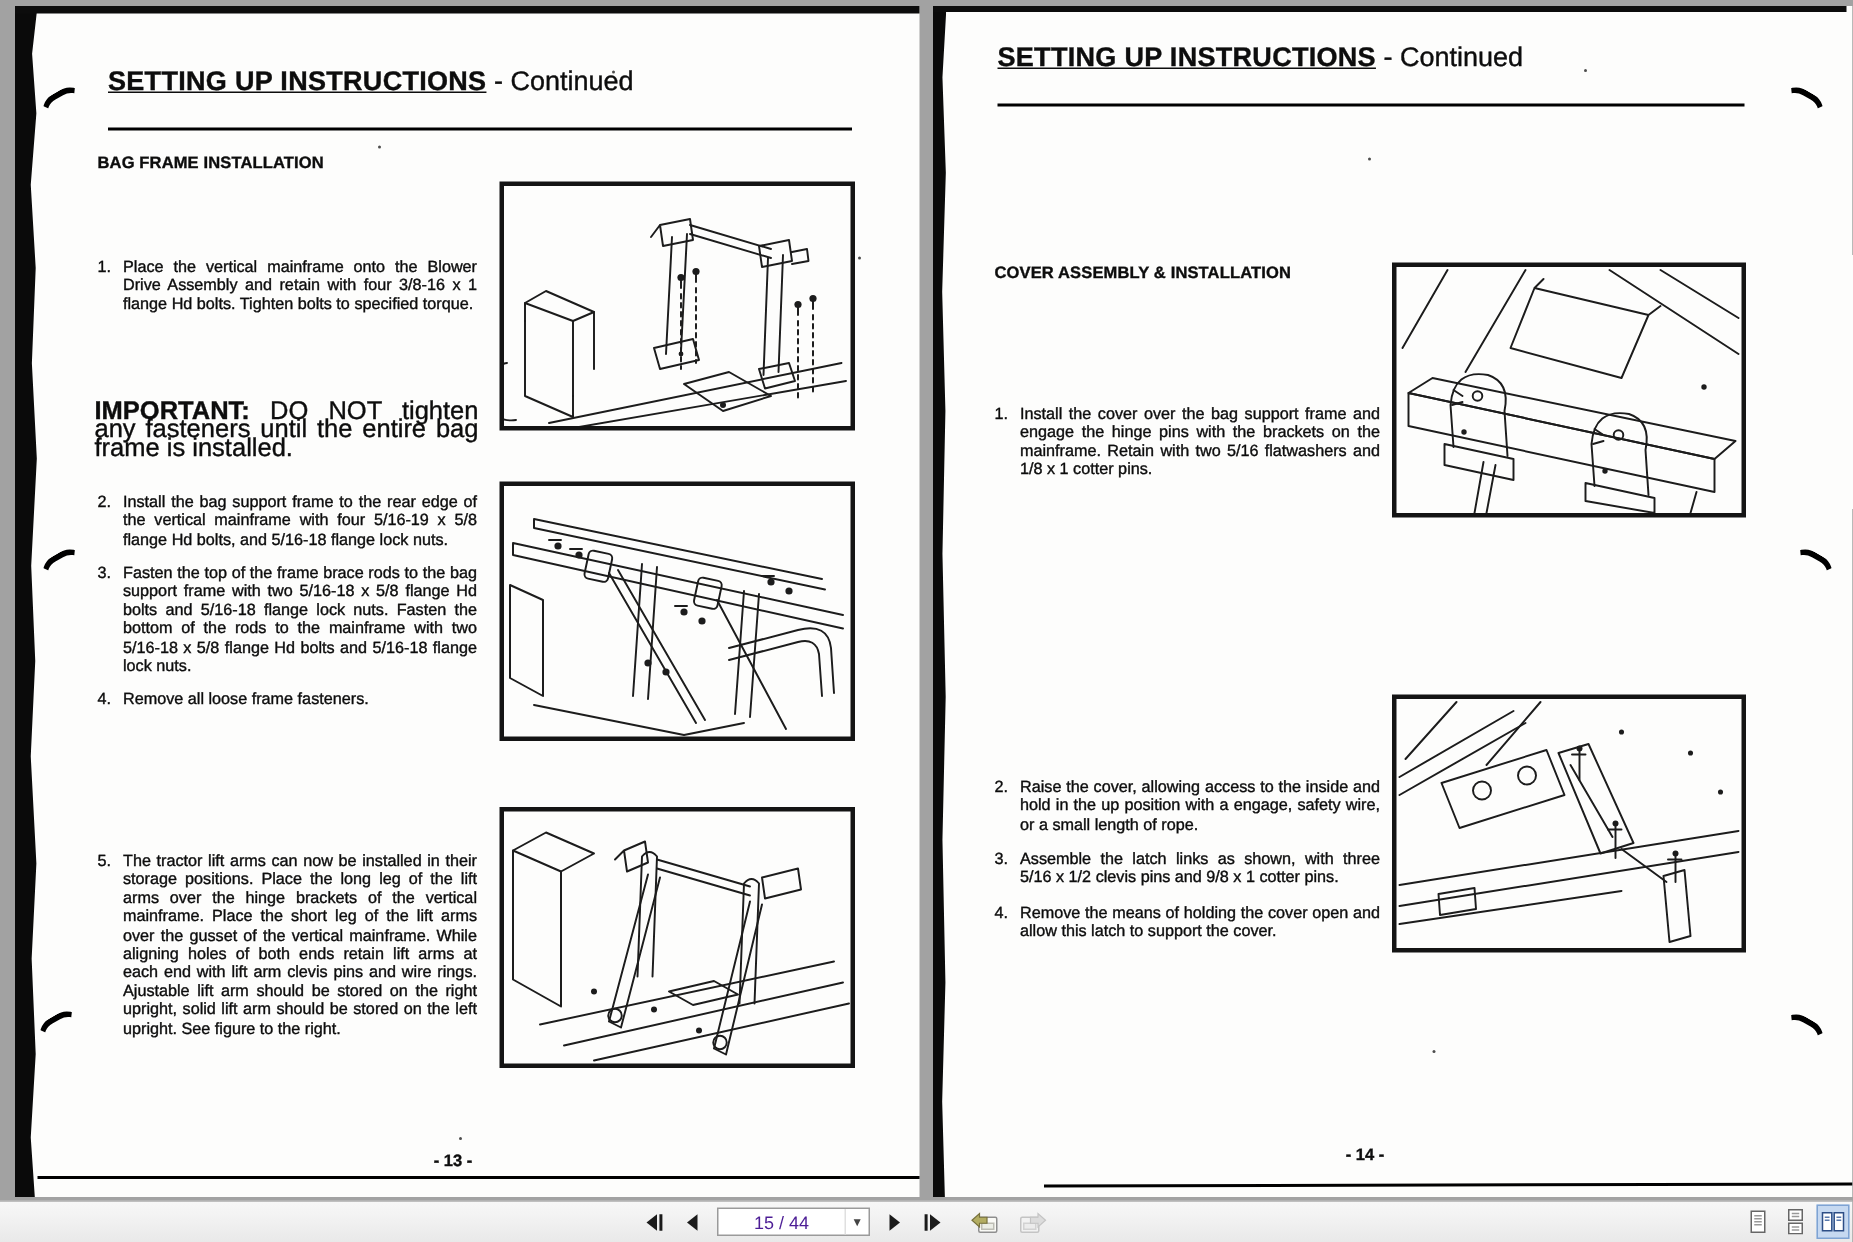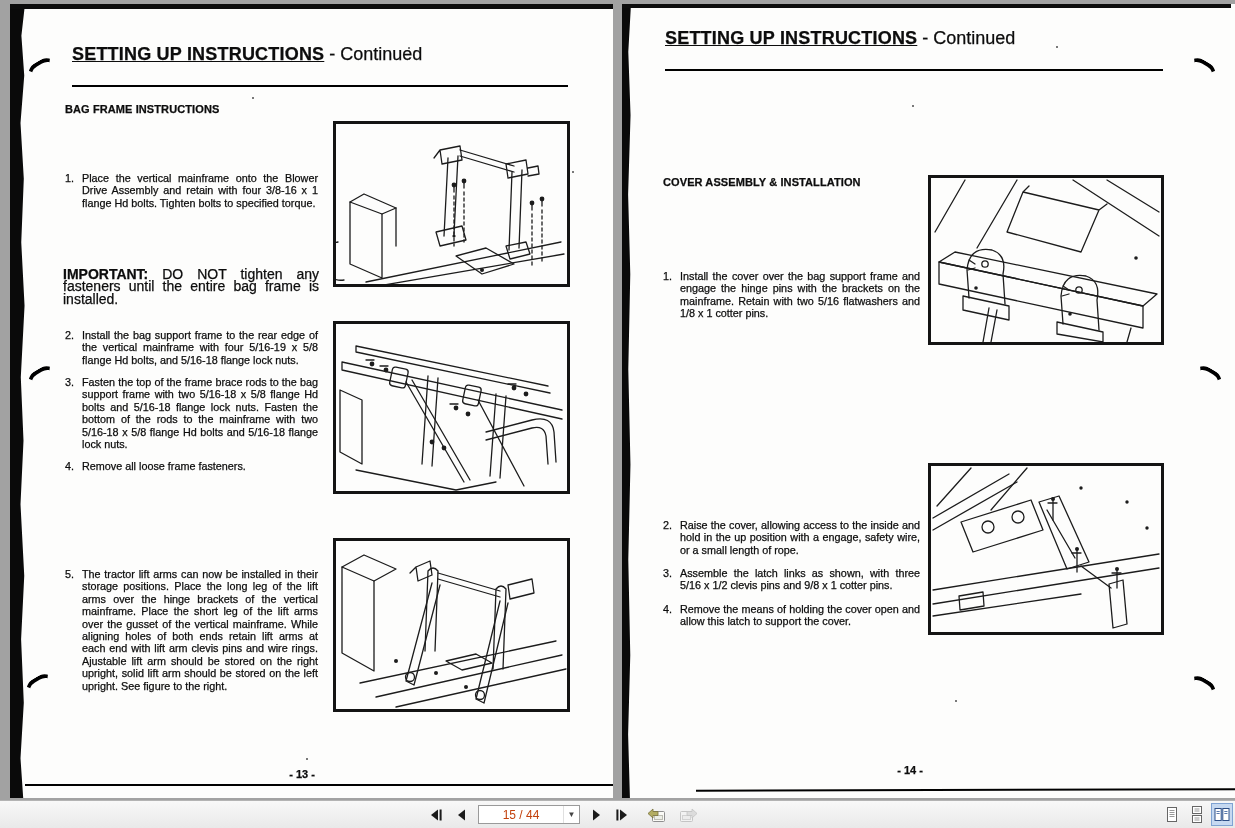--- a/index.html
+++ b/index.html
@@ -31,40 +31,40 @@
   
   .doc-text{color:#0d0d0d;-webkit-text-stroke:.25px #0d0d0d}
   .hdr{position:absolute;border-bottom:2.5px solid #000;padding-bottom:20px;
     font-size:18px;white-space:nowrap}
   .hdr .t{font-weight:bold;text-decoration:underline;letter-spacing:.2px}
   .hdr .s{font-weight:normal}
   .section-title{position:absolute;font-weight:bold;font-size:11px;letter-spacing:.1px}
   .step{position:absolute;display:flex;font-size:10.8px;line-height:12.4px}
   .step .n{width:17px;flex:none}
   .step .t{flex:1;text-align:justify}
-  .para{position:absolute;font-size:14px;line-height:12.4px;text-align:justify}
+  .para{position:absolute;font-size:17px;line-height:12.4px;text-align:justify}
   .para b{font-weight:bold}
   .pgnum{position:absolute;width:120px;text-align:center;font-weight:bold;font-size:11px}
 
   
   .fig{position:absolute;border:3px solid #141414;background:#fdfdfc}
   .fig svg{display:block}
   .art{stroke:#1c1c1c;fill:none;stroke-width:1.3;stroke-linejoin:round;stroke-linecap:round}
   .artf{fill:#1c1c1c;stroke:none}
   .dash{stroke-dasharray:3 3}
 
   
   #toolbar{position:absolute;left:0;top:800px;width:1235px;height:28px;
     background:linear-gradient(#f8f8f8,#e9e9e9);border-top:1px solid #b3b3b3;box-sizing:border-box}
   .nav{position:absolute;left:428px;top:0;height:27px;display:flex;align-items:center;gap:9px}
   .tb-btn{background:none;border:none;padding:1px 2px;display:flex;align-items:center;cursor:pointer}
   .page-box{width:102px;height:19px;background:#fff;border:1px solid #9a9a9a;
     display:flex;align-items:center;box-sizing:border-box}
   .page-box input{border:none;outline:none;width:80px;text-align:center;font-size:12px;
-    font-family:"Liberation Sans",sans-serif;color:#c2410c;background:transparent}
+    font-family:"Liberation Sans",sans-serif;color:#4c1d95;background:transparent}
   .page-box .dd{width:16px;height:100%;display:flex;align-items:center;justify-content:center;
     font-size:8px;color:#444;border-left:1px solid #e0e0e0;cursor:pointer}
   .layout{position:absolute;right:2px;top:2px;display:flex;gap:3px}
   .lay-btn{width:22px;height:23px;display:flex;align-items:center;justify-content:center;
     background:none;border:1px solid transparent;padding:0;cursor:pointer}
   .lay-btn.sel{background:#c6d9f1;border:1px solid #7fa3d3}
 </style>
 </head>
 <body>
 
@@ -90,21 +90,21 @@
 <div class="speck" style="left:306px;top:758px"></div>
 <div class="speck" style="left:1056px;top:46px"></div>
 <div class="speck" style="left:912px;top:105px"></div>
 <div class="speck" style="left:1129px;top:264px"></div>
 <div class="speck" style="left:955px;top:700px"></div>
 
 <div class="hdr doc-text" style="left:72px;top:44px;width:496px">
   <span class="t">SETTING UP INSTRUCTIONS</span><span class="s"> - Continued</span>
 </div>
 
-<div class="section-title doc-text" style="left:65px;top:103px">BAG FRAME INSTRUCTIONS</div>
+<div class="section-title doc-text" style="left:65px;top:103px">BAG FRAME INSTALLATION</div>
 
 <div class="step doc-text" style="left:65px;top:172px;width:253px">
   <span class="n">1.</span>
   <div class="t">Place the vertical mainframe onto the Blower Drive Assembly and retain with four 3/8-16 x 1 flange Hd bolts. Tighten bolts to specified torque.</div>
 </div>
 
 <div class="para doc-text" style="left:63px;top:268px;width:256px">
   <b>IMPORTANT:</b><span> DO NOT tighten any fasteners until the entire bag frame is installed.</span>
 </div>
 

